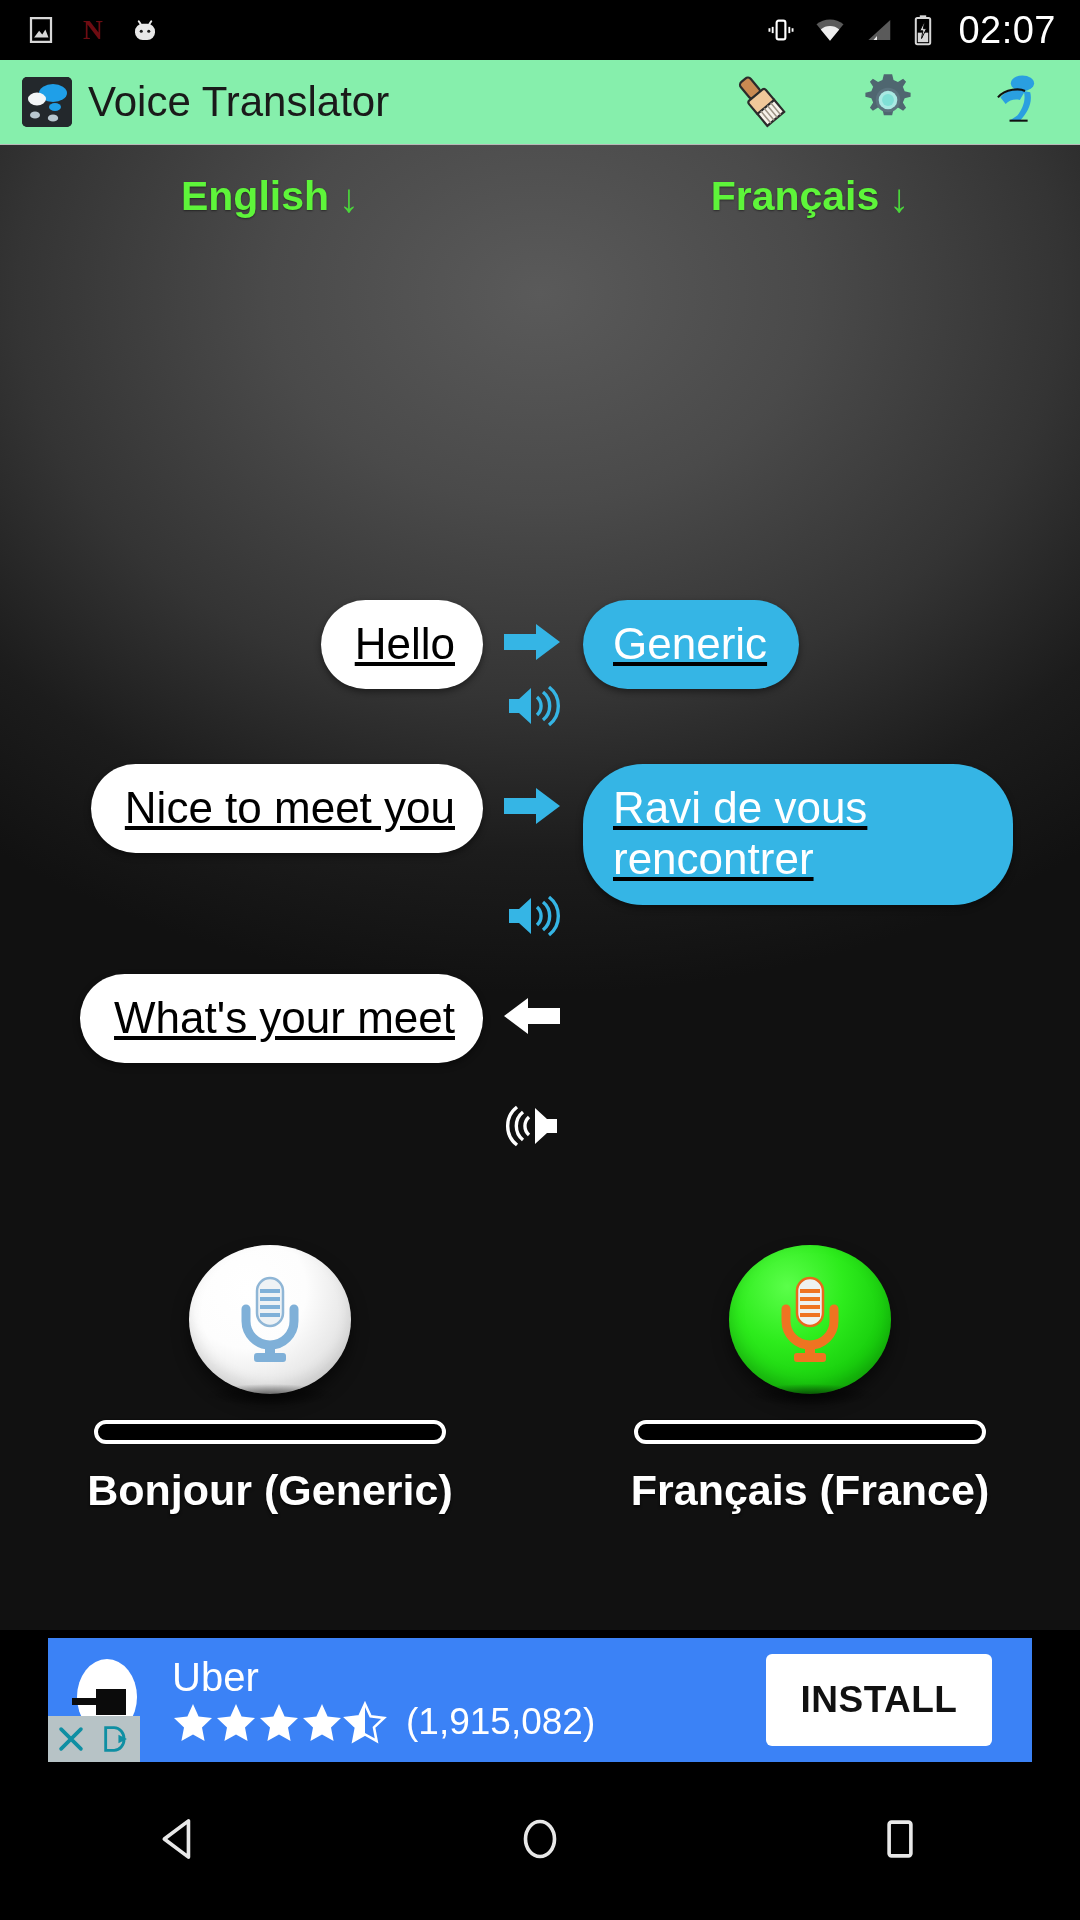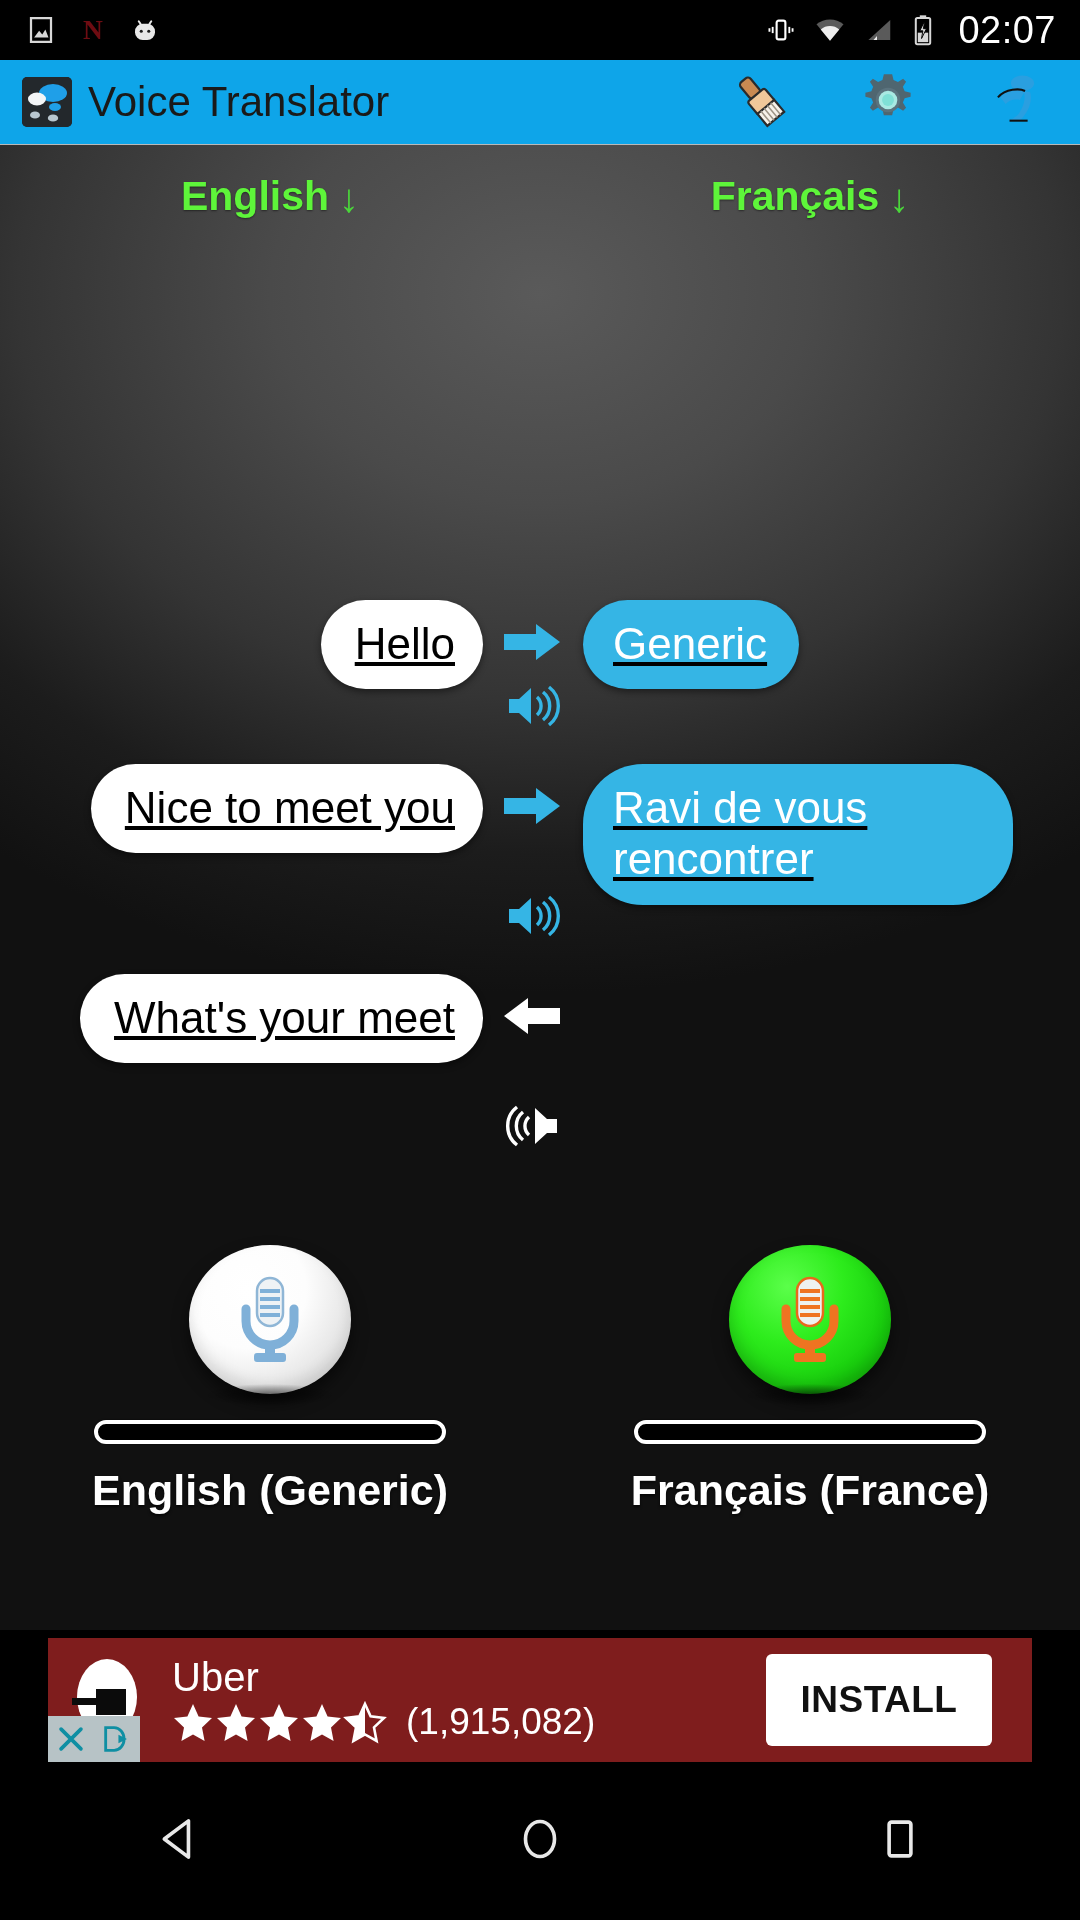--- a/index.html
+++ b/index.html
@@ -18,21 +18,21 @@
   }
   .sb-left{ display:flex; align-items:center; gap:22px; padding-left:26px; }
   .sb-right{ margin-left:auto; display:flex; align-items:center; gap:18px; padding-right:24px; }
   .sb-ico{ display:flex; align-items:center; justify-content:center; }
   .sb-clock{ color:#fff; font-size:38px; font-weight:400; letter-spacing:0.5px;
              font-family:Liberation Sans, sans-serif; padding-left:6px;}
 
   
   .actionbar{
     position:absolute; top:60px; left:0; width:1080px; height:85px;
-    background:#0ea5e9; display:flex; align-items:center;
+    background:#86efac; display:flex; align-items:center;
     border-bottom:1px solid #b9b9b9;
   }
   .app-icon{
     width:50px; height:50px; margin-left:22px; border-radius:5px;
     background:#23282c; position:relative; overflow:hidden; flex:none;
   }
   .app-title{
     font-size:42px; color:#1a1a1a; margin-left:16px; font-weight:400;
     white-space:nowrap;
   }
@@ -120,21 +120,21 @@
     box-shadow:0 0 2px rgba(0,0,0,.8);
   }
   .lang-cap{
     margin-top:22px; color:#ffffff; font-size:43px; font-weight:bold;
     text-shadow:0 2px 3px rgba(0,0,0,.7); white-space:nowrap;
   }
 
   
   .ad{
     position:absolute; top:1638px; left:48px; width:984px; height:124px;
-    background:#7f1d1d; display:flex; align-items:center; overflow:hidden;
+    background:#3b82f6; display:flex; align-items:center; overflow:hidden;
   }
   .ad-icon{
     width:86px; height:86px; margin-left:16px; flex:none; position:relative;
     display:flex; align-items:center; justify-content:center;
   }
   .ad-mid{ margin-left:22px; display:flex; flex-direction:column; justify-content:center; gap:2px; }
   .ad-title{ color:#ffffff; font-size:40px; line-height:1.05; }
   .ad-rate{ display:flex; align-items:center; gap:14px; }
   .stars{ display:flex; align-items:center; gap:2px; }
   .ad-count{ color:#ffffff; font-size:37px; }
@@ -368,21 +368,21 @@
               <line x1="36" y1="30" x2="56" y2="30"></line>
               <line x1="36" y1="38" x2="56" y2="38"></line>
               <line x1="36" y1="46" x2="56" y2="46"></line>
             </g>
             <path d="M22 40 L22 52 A24 24 0 0 0 70 52 L70 40" stroke="#7fb0d8" stroke-width="9" fill="none" stroke-linecap="round"></path>
             <rect x="41" y="72" width="10" height="14" fill="#7fb0d8"></rect>
             <rect x="30" y="84" width="32" height="9" rx="3" fill="#7fb0d8"></rect>
           </svg>
         </div>
         <div class="progbar"></div>
-        <div class="lang-cap">English (Generic)</div>
+        <div class="lang-cap">Bonjour (Generic)</div>
       </div>
 
       <div class="miccol">
         <div class="micbtn green">
           <div class="micshadow"></div>
           <svg width="92" height="100" viewBox="0 0 92 100">
             <rect x="33" y="9" width="26" height="48" rx="13" fill="#eef2f0" stroke="#e8691c" stroke-width="2.5"></rect>
             <g stroke="#ef7421" stroke-width="4">
               <line x1="36" y1="22" x2="56" y2="22"></line>
               <line x1="36" y1="30" x2="56" y2="30"></line>

